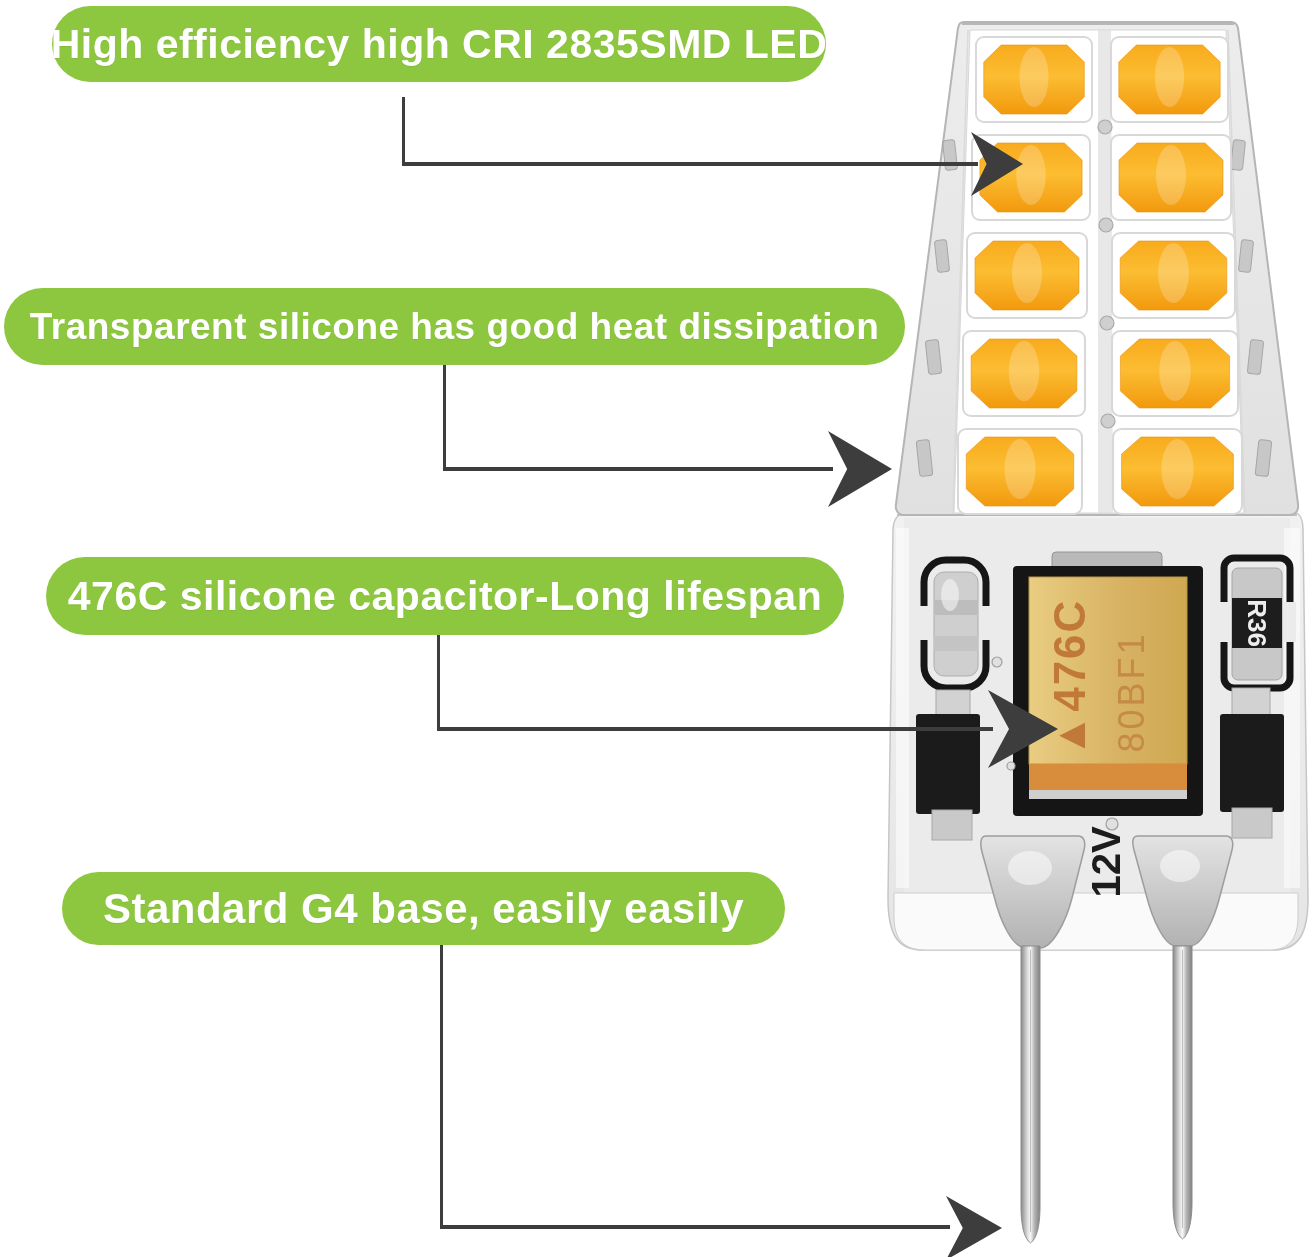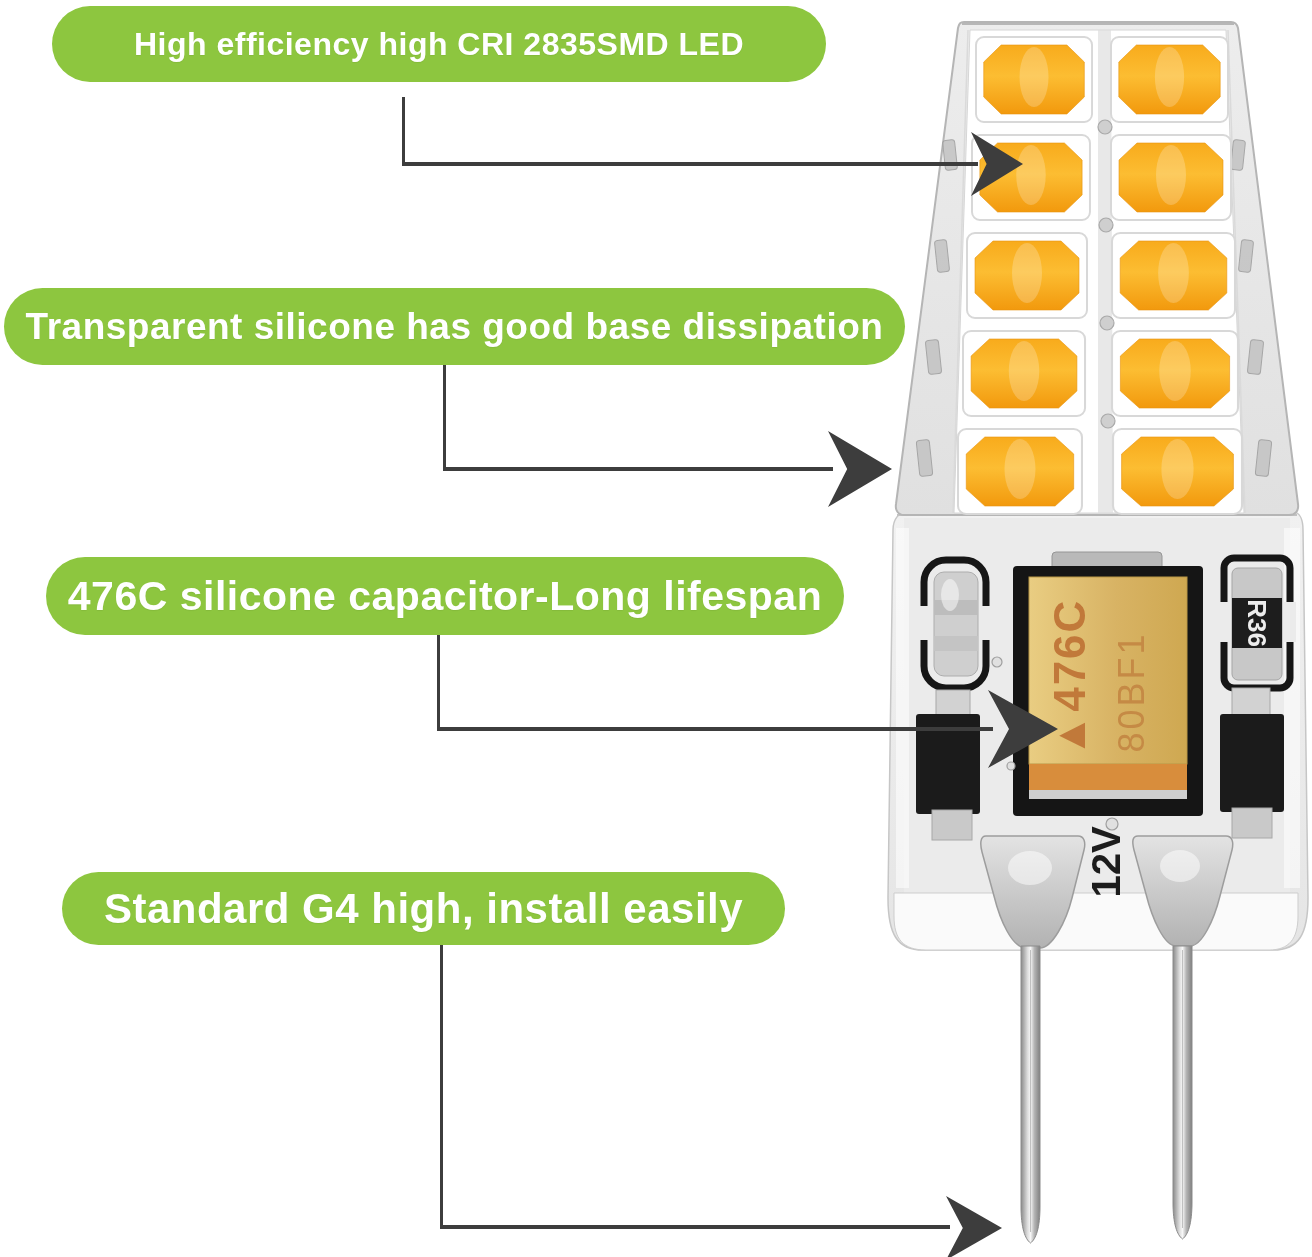--- a/index.html
+++ b/index.html
@@ -6,21 +6,21 @@
   .canvas{
     position:relative;width:1312px;height:1257px;background:#ffffff;
     font-family:"Liberation Sans",sans-serif;overflow:hidden;
   }
   .pill{
     position:absolute;display:flex;align-items:center;justify-content:center;
     background:#8dc63f;color:#ffffff;font-weight:bold;white-space:nowrap;
     letter-spacing:0.5px;
   }
   .pill span{text-shadow:0 1px 1px rgba(0,0,0,0.06);}
-  .pill1{left:52px;top:6px;width:774px;height:76px;border-radius:38px;font-size:32px;}
+  .pill1{left:52px;top:6px;width:774px;height:76px;border-radius:38px;font-size:41px;}
   .pill2{left:4px;top:288px;width:901px;height:77px;border-radius:39px;font-size:37px;}
   .pill3{left:46px;top:557px;width:798px;height:78px;border-radius:39px;font-size:41px;}
   .pill4{left:62px;top:872px;width:723px;height:73px;border-radius:37px;font-size:42px;}
   .vline{position:absolute;width:3px;background:#3d3d3d;}
   .hline{position:absolute;height:4px;background:#3d3d3d;}
   .arrowhead{
     position:absolute;background:#3d3d3d;
     clip-path:polygon(0 0,100% 50%,0 100%,30% 50%);
   }
   .c1v{left:402px;top:97px;height:68px;}
@@ -207,22 +207,22 @@
   <div class="arrowhead c3a"></div>
 
   <div class="vline c4v"></div>
   <div class="hline c4h"></div>
   <div class="arrowhead c4a"></div>
 
   <div class="pill pill1">
     <span>High efficiency high CRI 2835SMD LED</span>
   </div>
   <div class="pill pill2">
-    <span>Transparent silicone has good base dissipation</span>
+    <span>Transparent silicone has good heat dissipation</span>
   </div>
   <div class="pill pill3">
     <span>476C silicone capacitor-Long lifespan</span>
   </div>
   <div class="pill pill4">
-    <span>Standard G4 high, install easily</span>
+    <span>Standard G4 base, easily easily</span>
   </div>
 
 </div>
 
 </body></html>

